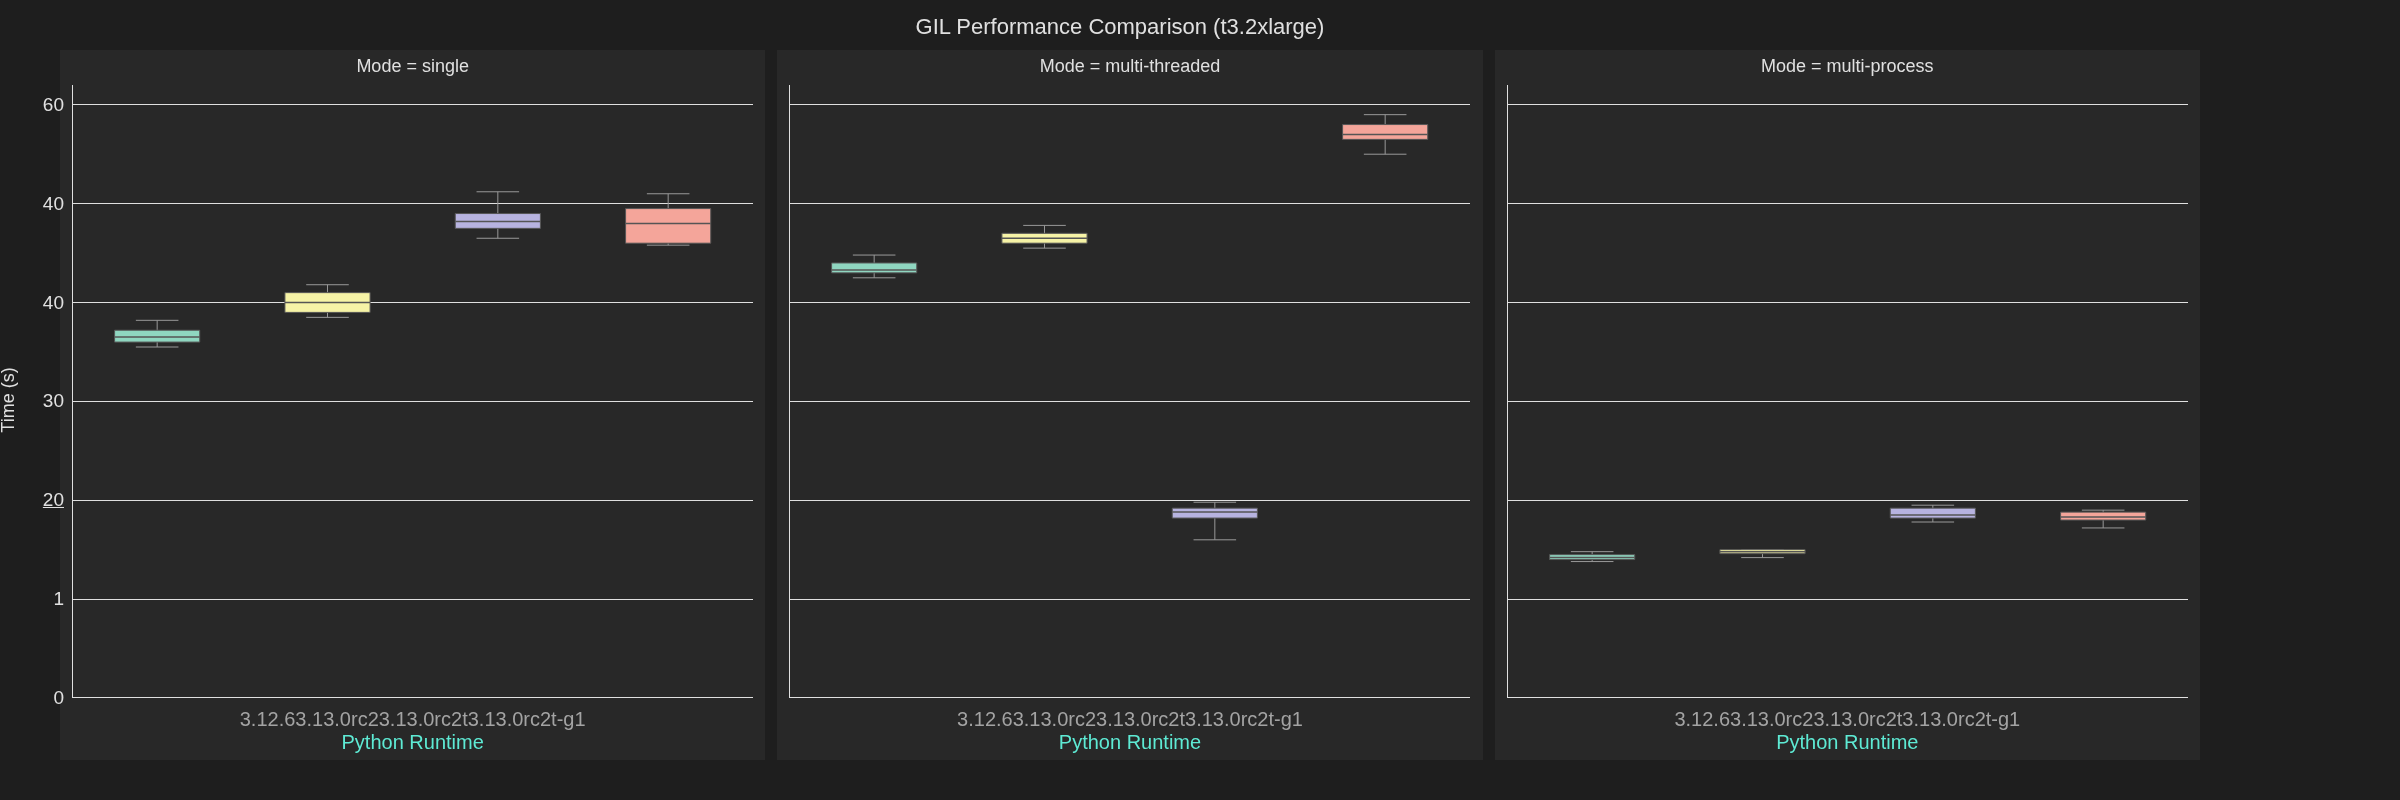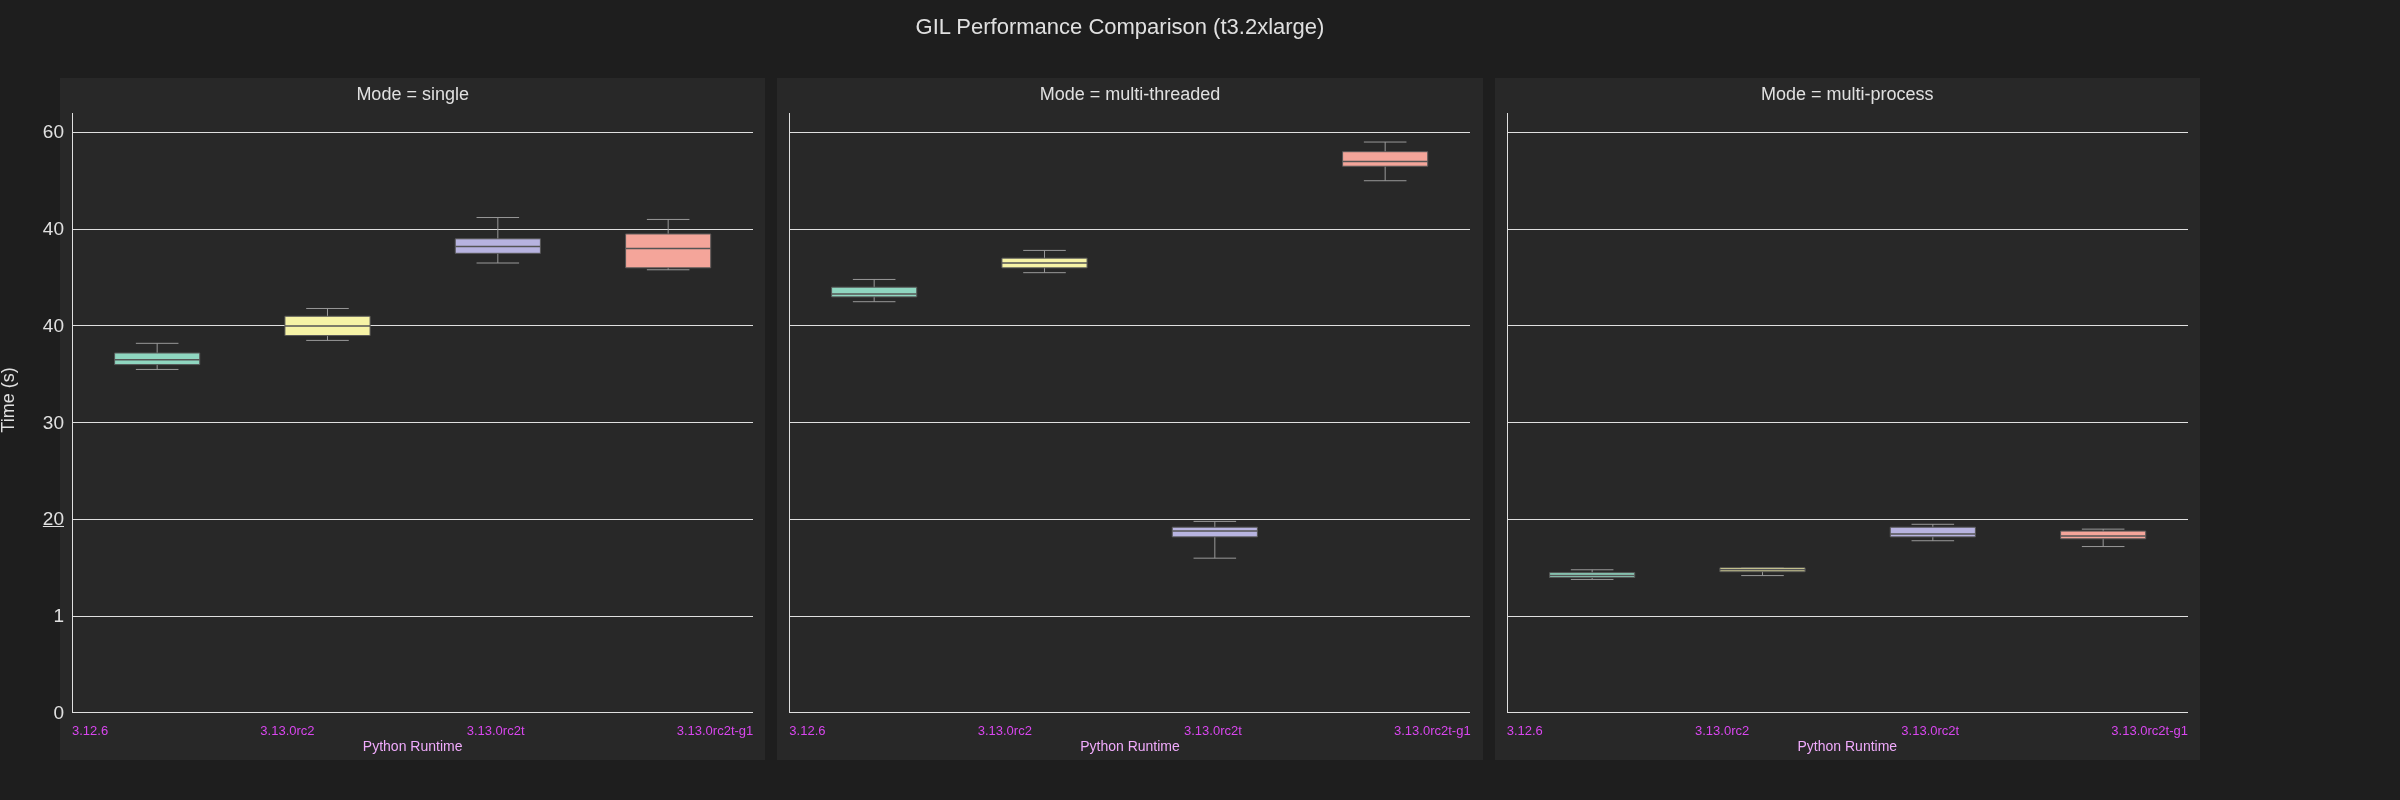--- a/index.html
+++ b/index.html
@@ -26,21 +26,20 @@
     font-size: 22px;
   }
   .panels {
     position: absolute;
     top: 50px;
     bottom: 40px;
     left: 60px;
     right: 40px;
     display: flex;
     gap: 12px;
-    margin-top: 28px;
   }
   .panel {
     position: relative;
     flex: 1 1 0;
     background: #282828;
     display: flex;
     flex-direction: column;
   }
   .panel-title {
     text-align: center;
@@ -63,29 +62,29 @@
     position: absolute;
     left: 8px;
     top: 50%;
     transform: translate(-50%, -50%) rotate(-90deg);
     color: #e0e0e0;
     font-size: 18px;
     white-space: nowrap;
   }
   .xlabel {
     text-align: center;
-    color: #f0abfc;
-    font-size: 14px;
+    color: #5eead4;
+    font-size: 20px;
     padding-bottom: 6px;
   }
   .xticks {
     display: flex;
-    justify-content: space-between;
-    color: #d946ef;
-    font-size: 13px;
+    justify-content: center;
+    color: #a3a3a3;
+    font-size: 20px;
     padding: 2px 12px 0 12px;
   }
   .ytick-label {
     position: absolute;
     right: 100%;
     transform: translate(-8px, -50%);
     color: #e0e0e0;
     font-size: 19px;
     white-space: nowrap;
   }

